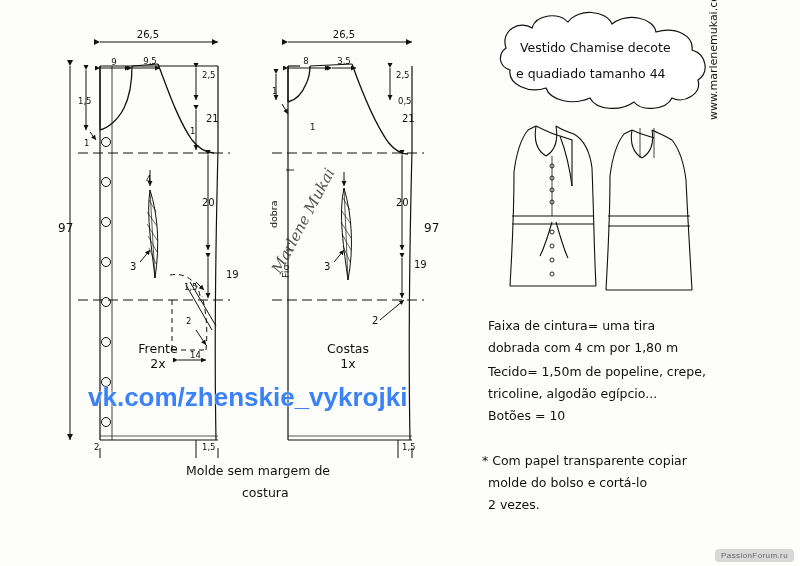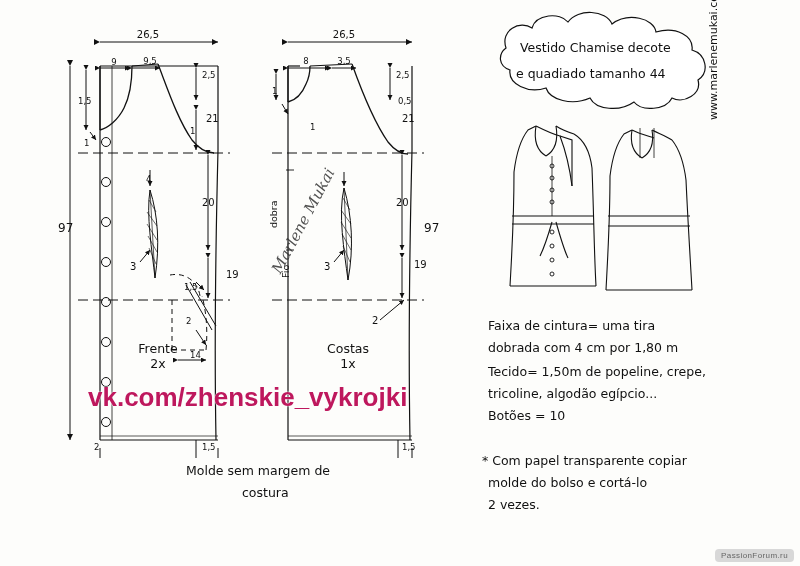--- a/index.html
+++ b/index.html
@@ -18,21 +18,21 @@
   .lbl{font-size:10px;fill:#111;font-family:"DejaVu Sans",sans-serif;}
   .lbl-sm{font-size:8.5px;fill:#111;font-family:"DejaVu Sans",sans-serif;}
   .lbl-lg{font-size:12px;fill:#111;font-family:"DejaVu Sans",sans-serif;}
   .note{font-size:12.5px;fill:#111;font-family:"DejaVu Sans",sans-serif;}
   .title-txt{font-size:12.5px;fill:#111;font-family:"DejaVu Sans",sans-serif;}
   .watermark{
     position:absolute;
     left:88px;top:382px;
     font-size:26px;
     font-weight:bold;
-    color:#be185d;
+    color:#3b82f6;
     letter-spacing:0px;
     font-family:"Liberation Sans", sans-serif;
     text-shadow:0 0 1px #ffffff, 0 0 2px #ffffff;
     white-space:nowrap;
   }
   .forumbadge{
     position:absolute;
     right:6px;bottom:4px;
     background:#d8d8d8;
     color:#666;

